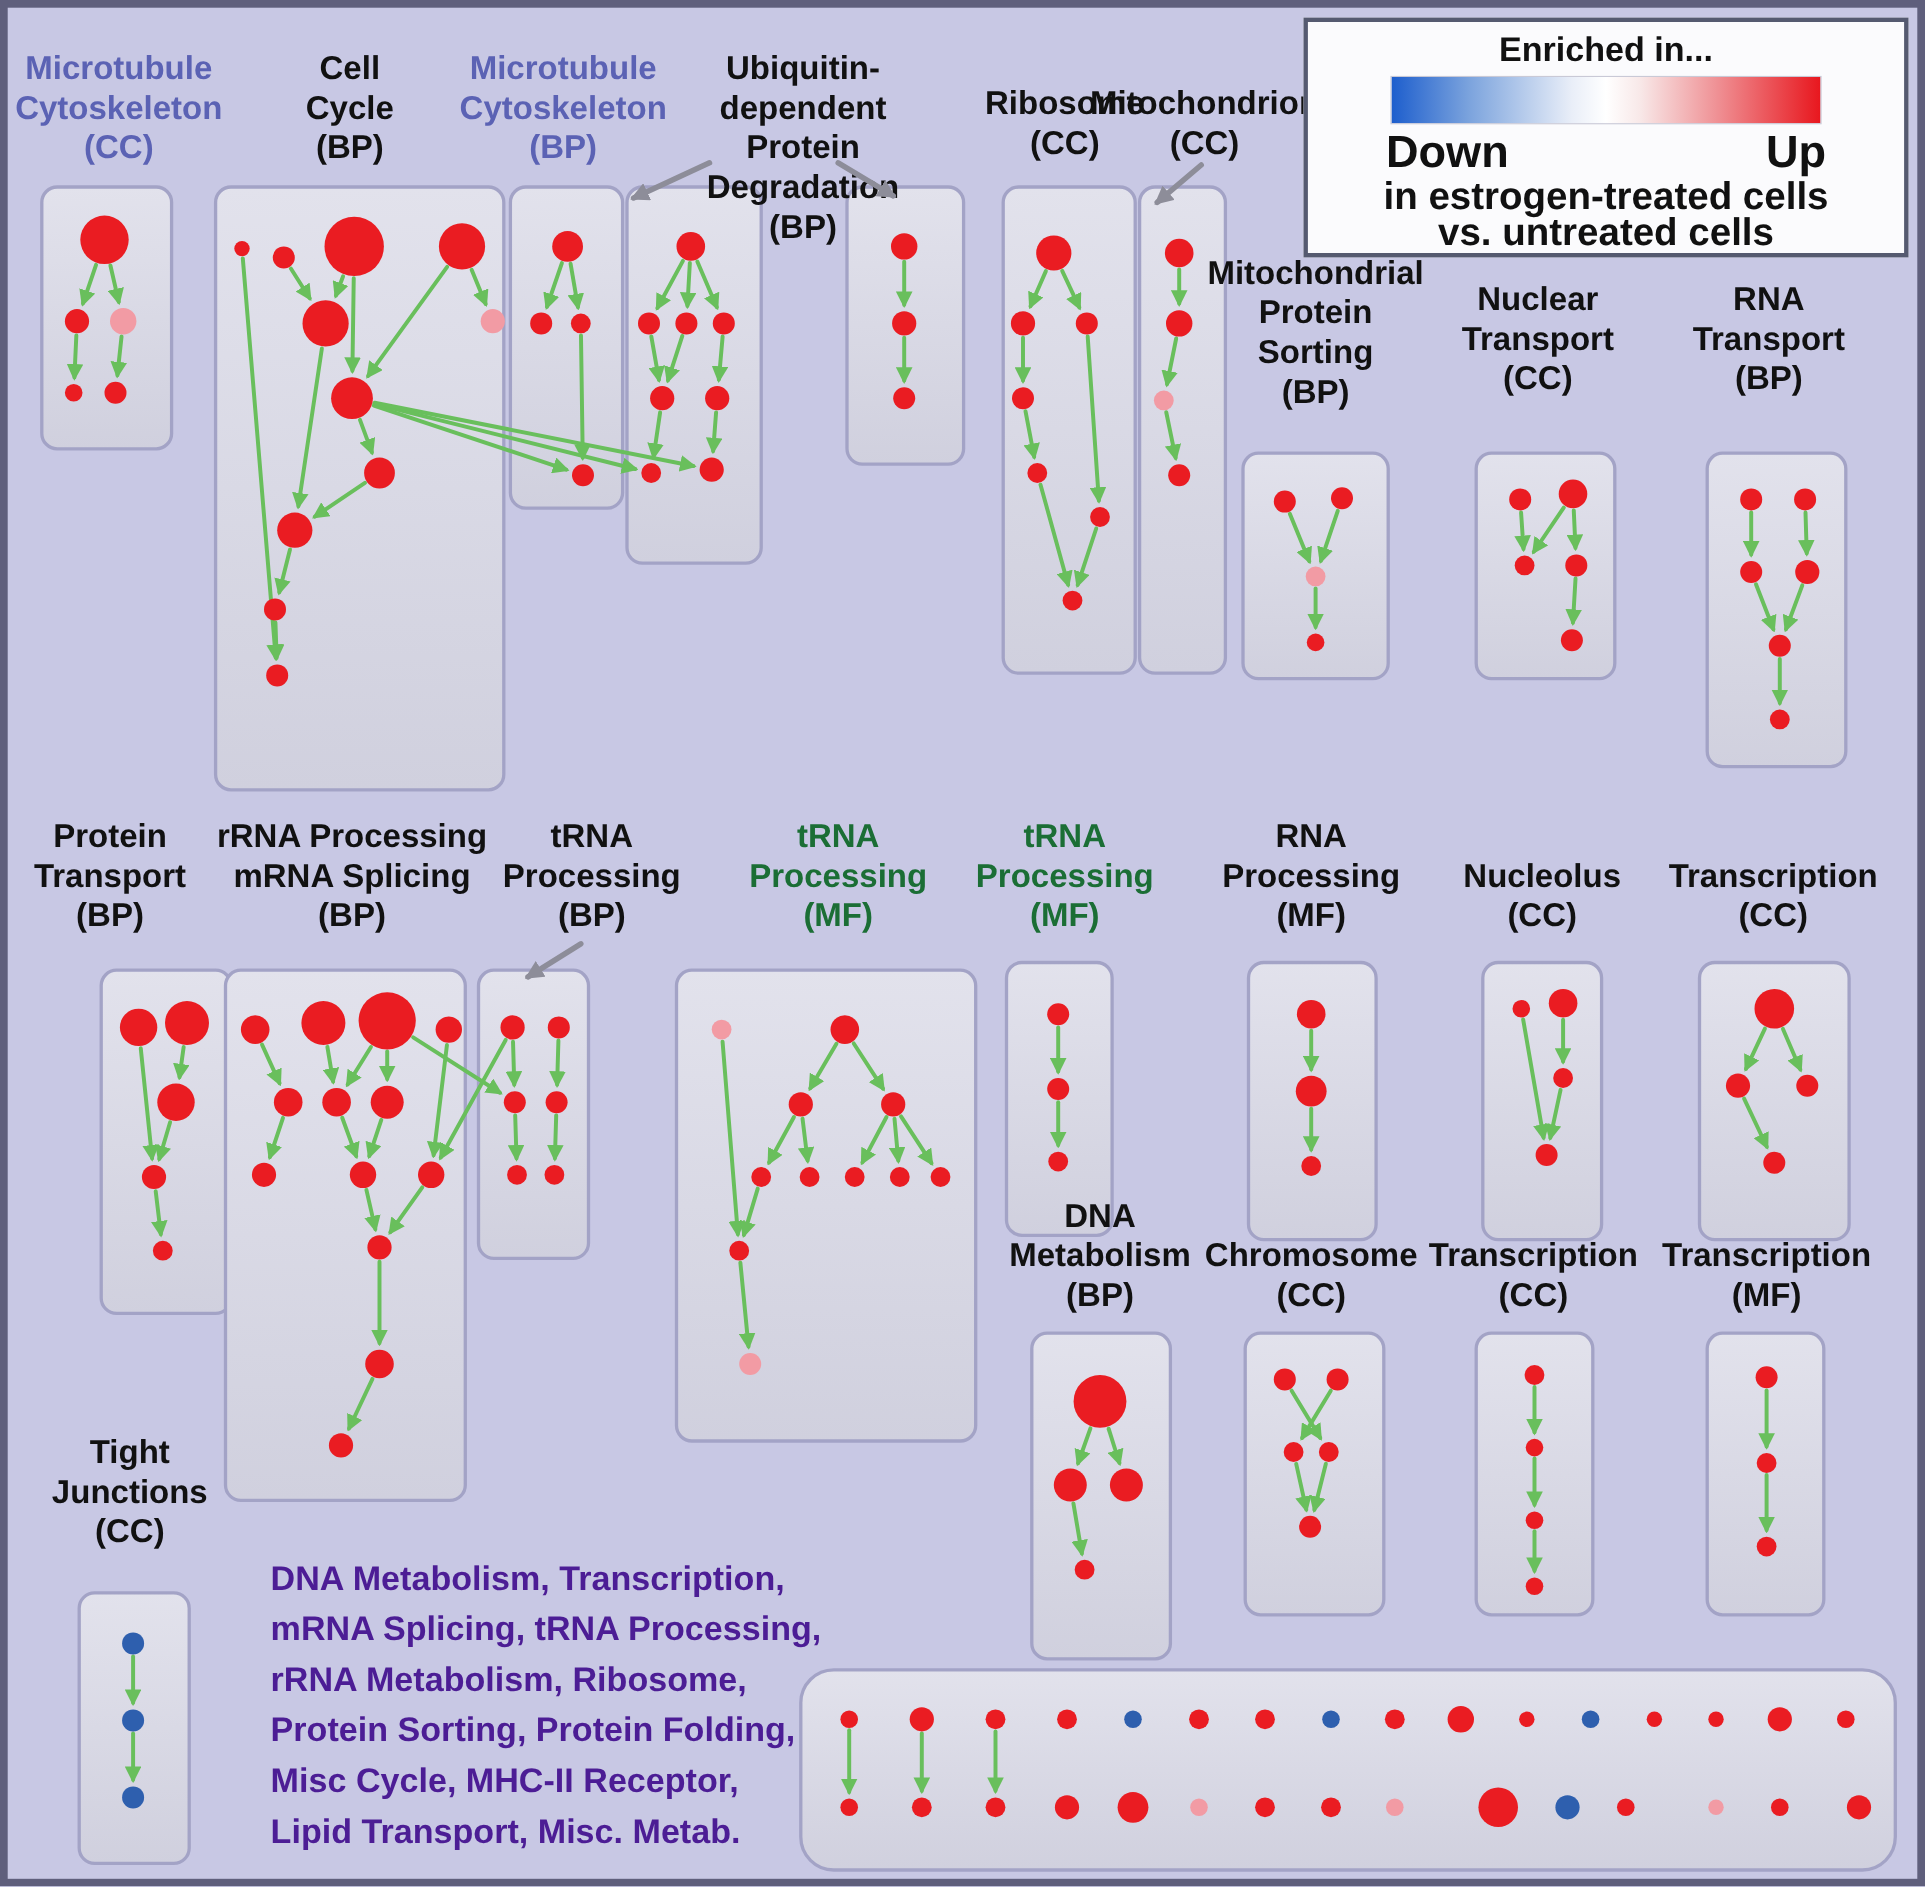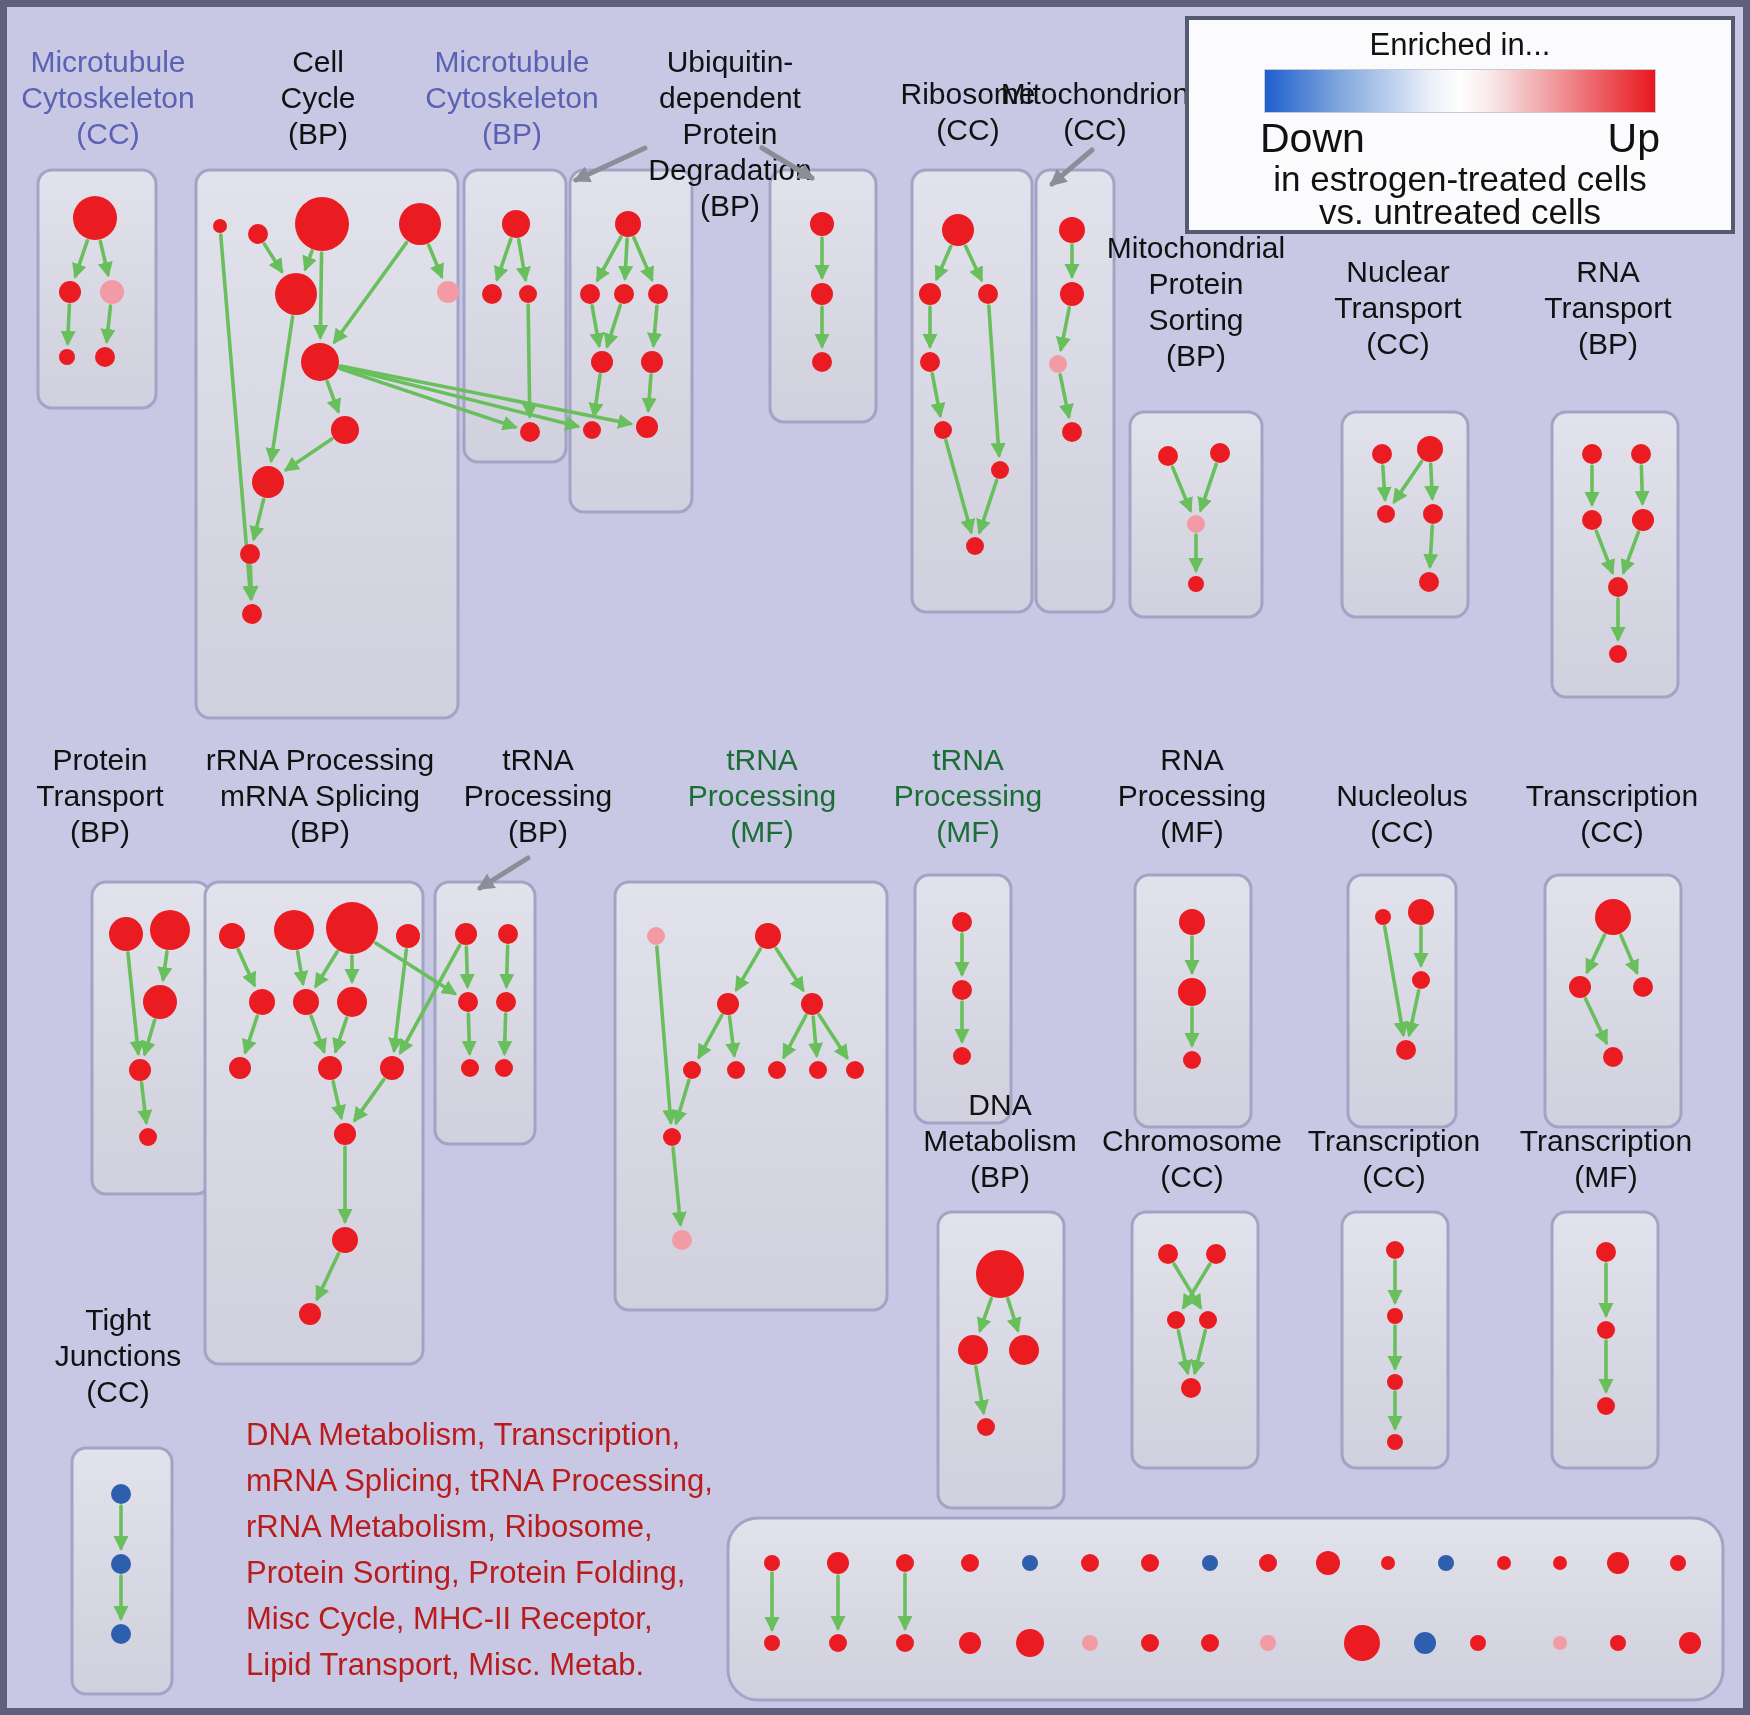--- a/index.html
+++ b/index.html
@@ -1,31 +1,31 @@
 <!DOCTYPE html>
 <html><head>
 <meta charset="utf-8">
 <style>
   * { margin:0; padding:0; box-sizing:border-box; }
   html,body { background:#c8c8e4; }
   body { font-family:"Liberation Sans", sans-serif; }
-  .figure { position:relative; width:1750px; height:1715px; background:#c8c8e4; overflow:hidden; }
+  .figure { position:relative; width:1750px; height:1715px; background:#c8c8e4; overflow:hidden;font-weight:bold; }
   .frame { position:absolute; inset:0; border:7px solid #5f5f7c; pointer-events:none; z-index:10; }
   svg.diagram { position:absolute; left:0; top:0; }
   .cluster-box { stroke:#a3a3c6; stroke-width:3; }
   .cluster-label { font-family:"Liberation Sans", sans-serif; font-size:30px; }
   .legend { position:absolute; left:1185px; top:16px; width:550px; height:218px;
             background:#fbfbfd; border:4px solid #555a70; z-index:5; text-align:center; }
   .legend-title { font-size:31px; color:#111; margin-top:7px; }
   .legend-bar { width:392px; height:44px; margin:6px auto 0; border:1px solid #c9c9d6; }
   .legend-ends { width:400px; margin:2px auto 0; display:flex; justify-content:space-between;
                  font-size:41px; color:#111; }
   .legend-sub { font-size:35px; line-height:33px; color:#111; }
   .misc-text { position:absolute; left:246px; top:1412px; font-size:31px; line-height:46px;
-               color:#b91c1c; z-index:5; text-align:left; }
+               color:#4c1d95; z-index:5; text-align:left; }
 </style>
 </head>
 <body>
 
 <div class="figure" style="background: rgb(200, 200, 228);">
 
   <svg class="diagram" id="diagram" width="1750" height="1715" viewBox="0 0 1750 1715">
       <defs>
         <linearGradient id="boxgrad" x1="0" y1="0" x2="0" y2="1">
           <stop offset="0%" stop-color="#e2e2ec"></stop>

